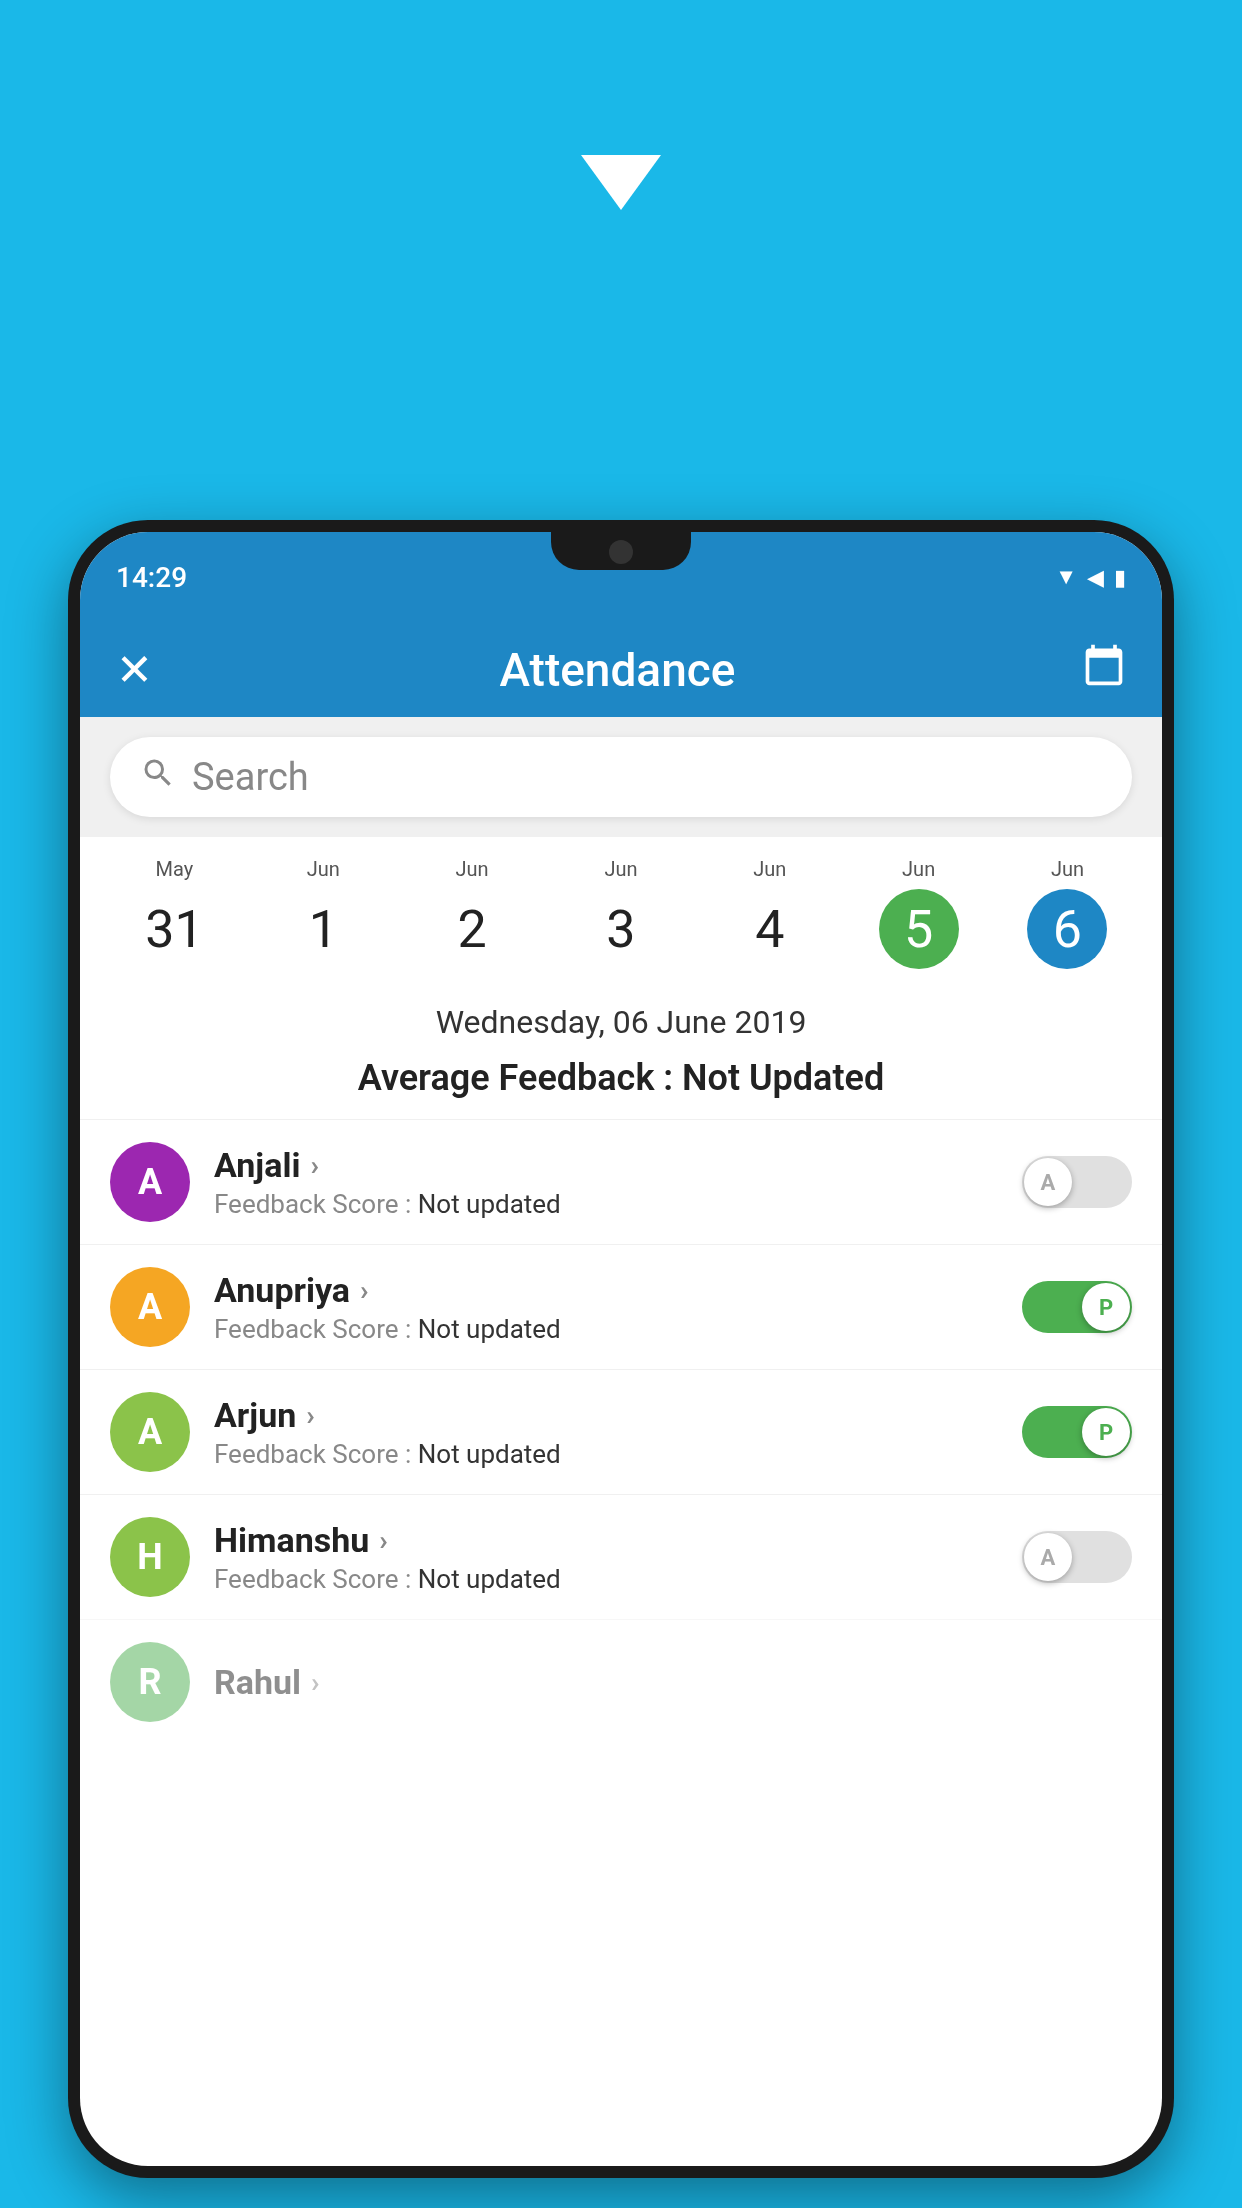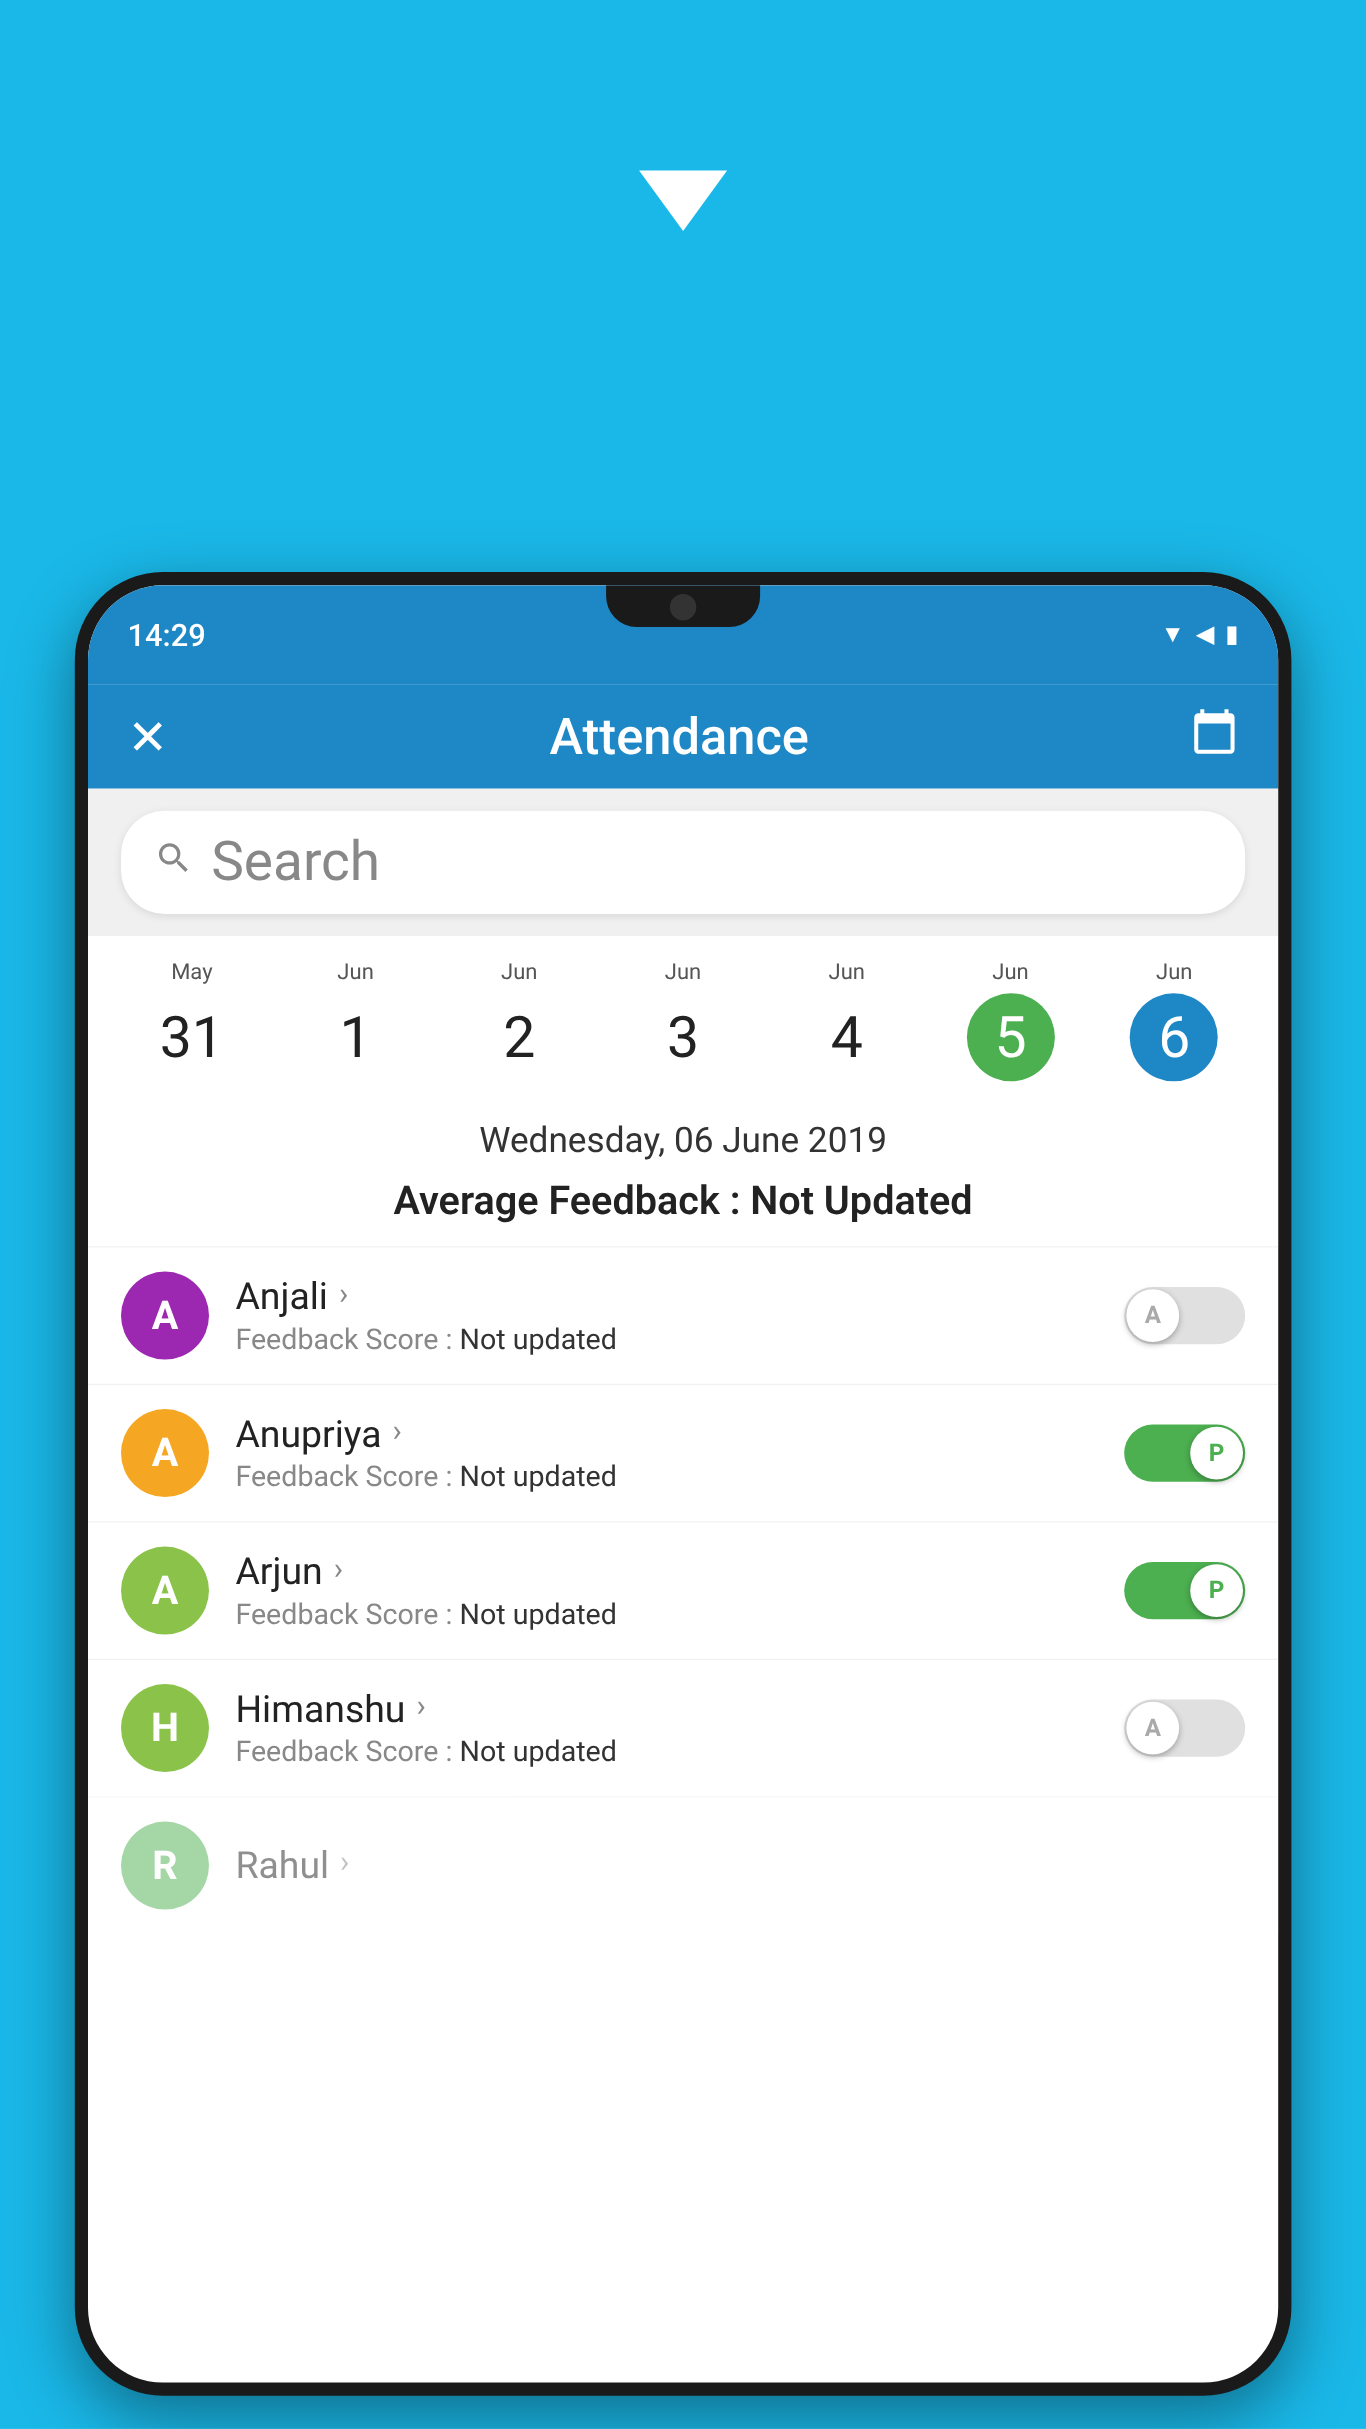--- a/index.html
+++ b/index.html
@@ -162,21 +162,21 @@
       gap: 16px;
       box-shadow: 0 2px 8px rgba(0,0,0,0.1);
     }
 
     .search-icon-wrap {
       color: #888;
       font-size: 34px;
     }
 
     .search-placeholder {
-      font-size: 50px;
+      font-size: 38px;
       color: #888;
     }
 
     
     .date-strip {
       display: flex;
       justify-content: space-around;
       padding: 20px 20px 10px 20px;
       background: white;
     }
@@ -278,24 +278,24 @@
       color: white;
       flex-shrink: 0;
     }
 
     .student-info {
       flex: 1;
     }
 
     .student-name {
       font-size: 34px;
-      font-weight: 400;
+      font-weight: 700;
       color: #222;
       display: flex;
-      align-items: flex-start;
+      align-items: center;
       gap: 10px;
     }
 
     .chevron {
       font-size: 28px;
       color: #888;
     }
 
     .student-feedback {
       font-size: 26px;

